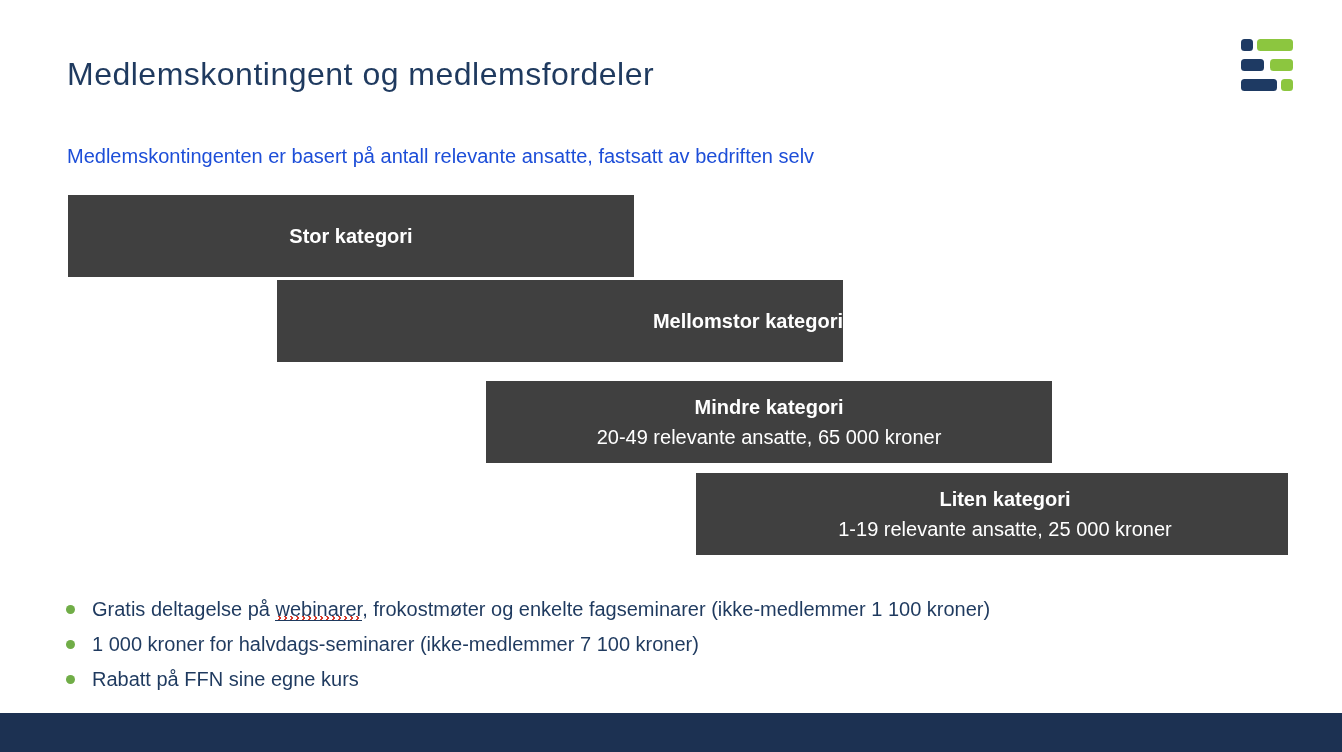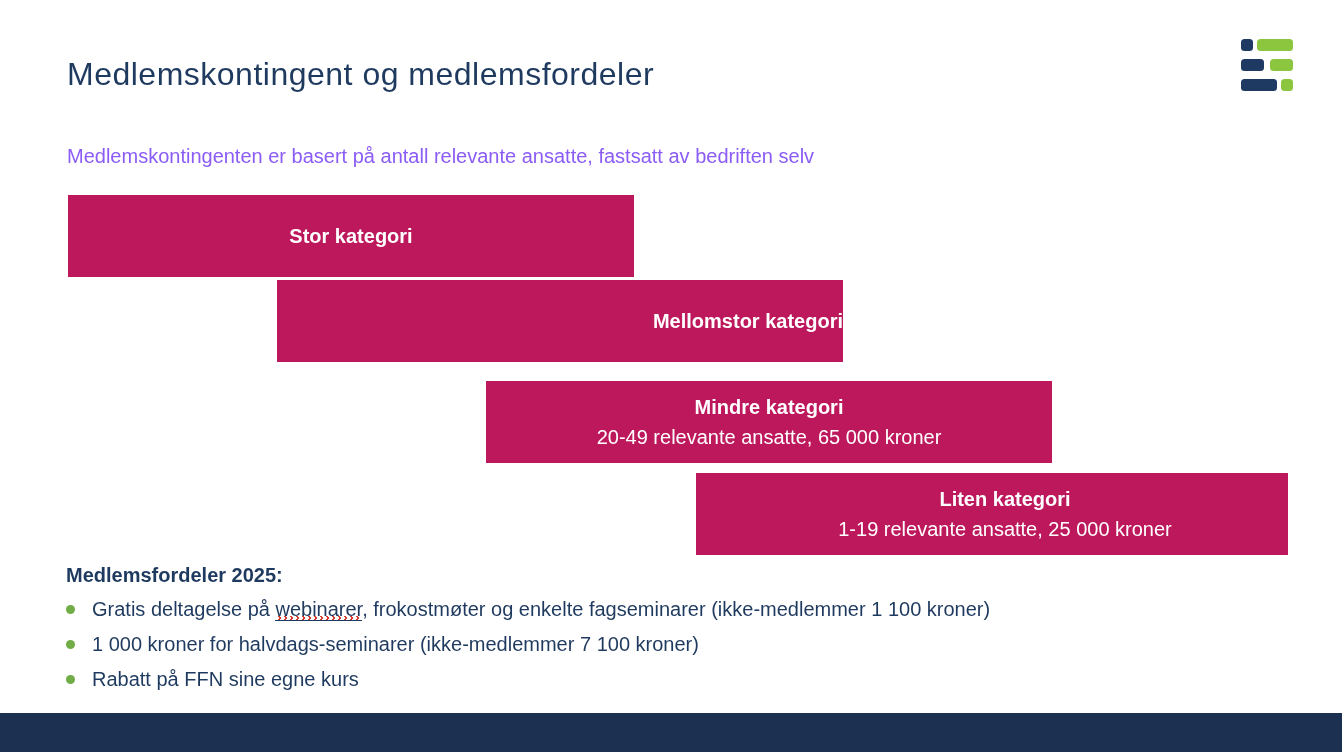--- a/index.html
+++ b/index.html
@@ -22,21 +22,21 @@
     letter-spacing: 0.5px;
     color: #1F3A5F;
   }
   .intro-text {
     position: absolute;
     left: 67px;
     top: 145px;
     margin: 0;
     font-size: 20px;
     font-weight: 400;
-    color: #8b5cf6;
+    color: #1d4ed8;
   }
   
   .logo {
     position: absolute;
     left: 1241px;
     top: 39px;
     width: 52px;
     height: 52px;
     display: flex;
     flex-direction: column;
@@ -47,21 +47,21 @@
   .seg-navy { background: #1E3A63; }
   .seg-green { background: #8CC63F; }
   .w-sm { width: 12px; }
   .w-md { width: 23px; }
   .w-lg { width: 36px; }
   
   .cat-box {
     position: absolute;
     width: 566px;
     height: 82px;
-    background: #be185d;
+    background: #404040;
     color: #ffffff;
     text-align: center;
     display: flex;
     flex-direction: column;
     justify-content: center;
     gap: 4px;
   }
   .cat-box-0 { left: 68px;  top: 195px; }
   .cat-box-1 { left: 277px; top: 280px; align-items: flex-end; }
   .cat-box-2 { left: 486px; top: 381px; }
@@ -160,21 +160,20 @@
   <div class="cat-box cat-box-2">
     <div class="cat-name">Mindre kategori</div>
     <div class="cat-detail">20-49 relevante ansatte, 65 000 kroner</div>
   </div>
 
   <div class="cat-box cat-box-3">
     <div class="cat-name">Liten kategori</div>
     <div class="cat-detail">1-19 relevante ansatte, 25 000 kroner</div>
   </div>
 
-  <h2 class="benefits-heading">Medlemsfordeler 2025:</h2>
 
   <ul class="benefits-list">
     <li class="benefit-item">
       <span class="bullet-dot"></span>
       <span>Gratis deltagelse på </span><a href="#" class="webinar-link">webinarer</a><span>, frokostmøter og enkelte fagseminarer (ikke-medlemmer 1 100 kroner)</span>
     </li>
     <li class="benefit-item">
       <span class="bullet-dot"></span>
       <span>1 000 kroner for halvdags-seminarer (ikke-medlemmer 7 100 kroner)</span>
     </li>

